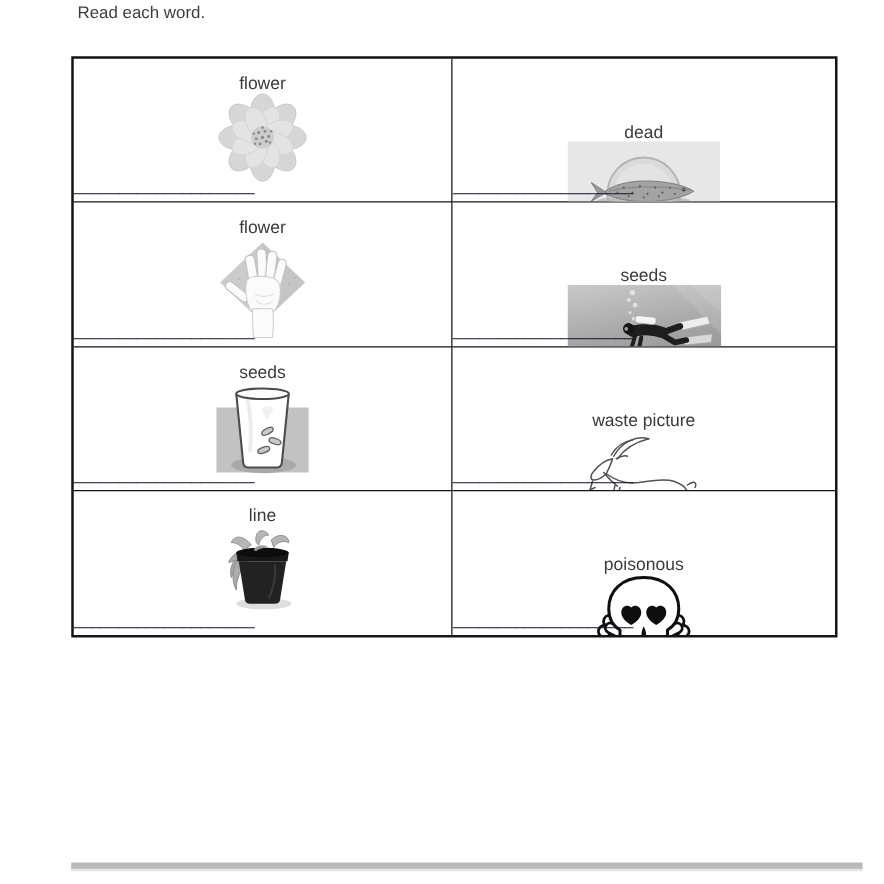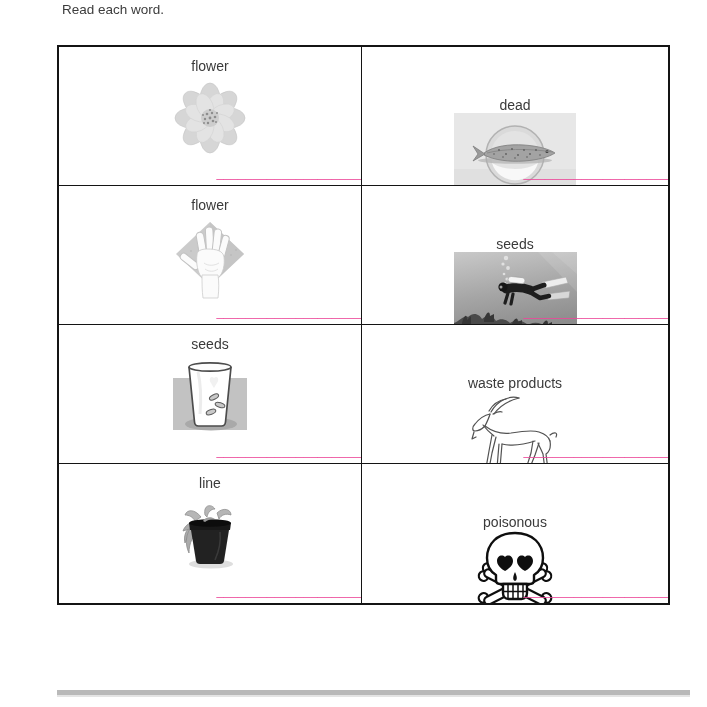--- a/index.html
+++ b/index.html
@@ -3,36 +3,36 @@
 <meta charset="utf-8">
 <style>
   html,body{margin:0;padding:0;background:#ffffff;}
   body{
     width:707px;height:707px;position:relative;overflow:hidden;
     font-family:"Liberation Sans","DejaVu Sans",sans-serif;
     color:#3a3a3a;
   }
   .header{position:absolute;left:62px;top:-2px;font-size:13.5px;line-height:23px;color:#3c3c3c;}
   .worksheet-table{
-    position:absolute;left:57px;top:45px;width:613px;height:560px;
+    position:absolute;left:57px;top:45px;width:613px;height:465px;
     display:grid;grid-template-columns:303px 1fr;grid-template-rows:repeat(4,1fr);
     border:2px solid #141414;box-sizing:border-box;background:#ffffff;
   }
   .cell{
     position:relative;display:flex;flex-direction:column;align-items:center;
     border-right:1.5px solid #141414;border-bottom:1.5px solid #141414;
     box-sizing:border-box;overflow:hidden;
   }
   .cell.last-col{border-right:none;margin-top:39px;}
   .cell.last-row{border-bottom:none;}
   .word{margin-top:11px;font-size:14px;color:#3a3a3a;}
   .pic{flex:1;display:flex;align-items:center;justify-content:center;padding-bottom:22px;}
   .blank{
-    position:absolute;left:0;right:0;bottom:5px;text-align:right;
-    font-size:13px;letter-spacing:0;color:#ec4899;white-space:pre;
+    position:absolute;left:0;right:0;bottom:5px;text-align:left;
+    font-size:13px;letter-spacing:0;color:#0f172a;white-space:pre;
   }
   .page-break-bar{
     position:absolute;left:57px;top:690px;width:633px;height:5px;
     background:#b9b9b9;box-shadow:0 2px 0 #e4e4e4;
   }
   svg{display:block;}
 </style>
 </head>
 <body>
 
@@ -243,21 +243,21 @@
           <ellipse cx="41" cy="40" rx="5" ry="2.3" transform="rotate(-28 41 40)"></ellipse>
           <ellipse cx="47" cy="48" rx="5" ry="2.3" transform="rotate(18 47 48)"></ellipse>
           <ellipse cx="38" cy="55" rx="5" ry="2.3" transform="rotate(-20 38 55)"></ellipse>
         </g>
       </svg>
     </div>
     <div class="blank">____________________</div>
   </div>
 
   <div class="cell last-col">
-    <div class="word">waste products</div>
+    <div class="word">waste picture</div>
     <div class="pic">
       <svg width="112" height="90" viewBox="0 0 112 90">
         <ellipse cx="87" cy="81" rx="21" ry="5" fill="#c9c9c9"></ellipse>
         <ellipse cx="101" cy="78" rx="8" ry="2.5" fill="#d6d6d6"></ellipse>
         <g fill="none" stroke="#525252" stroke-width="1.2" stroke-linecap="round" stroke-linejoin="round">
           <path d="M32,21 C38,10 50,4 60,7"></path>
           <path d="M60,7 C52,9 42,13 35,23"></path>
           <path d="M30,20 C34,13 41,9 47,8"></path>
           <path d="M31,23 C26,24 20,28 16,33 C13,36 13,40 16,40 C19,40 23,38 26,35"></path>
           <path d="M15,41 L13,48 L17,46"></path>

